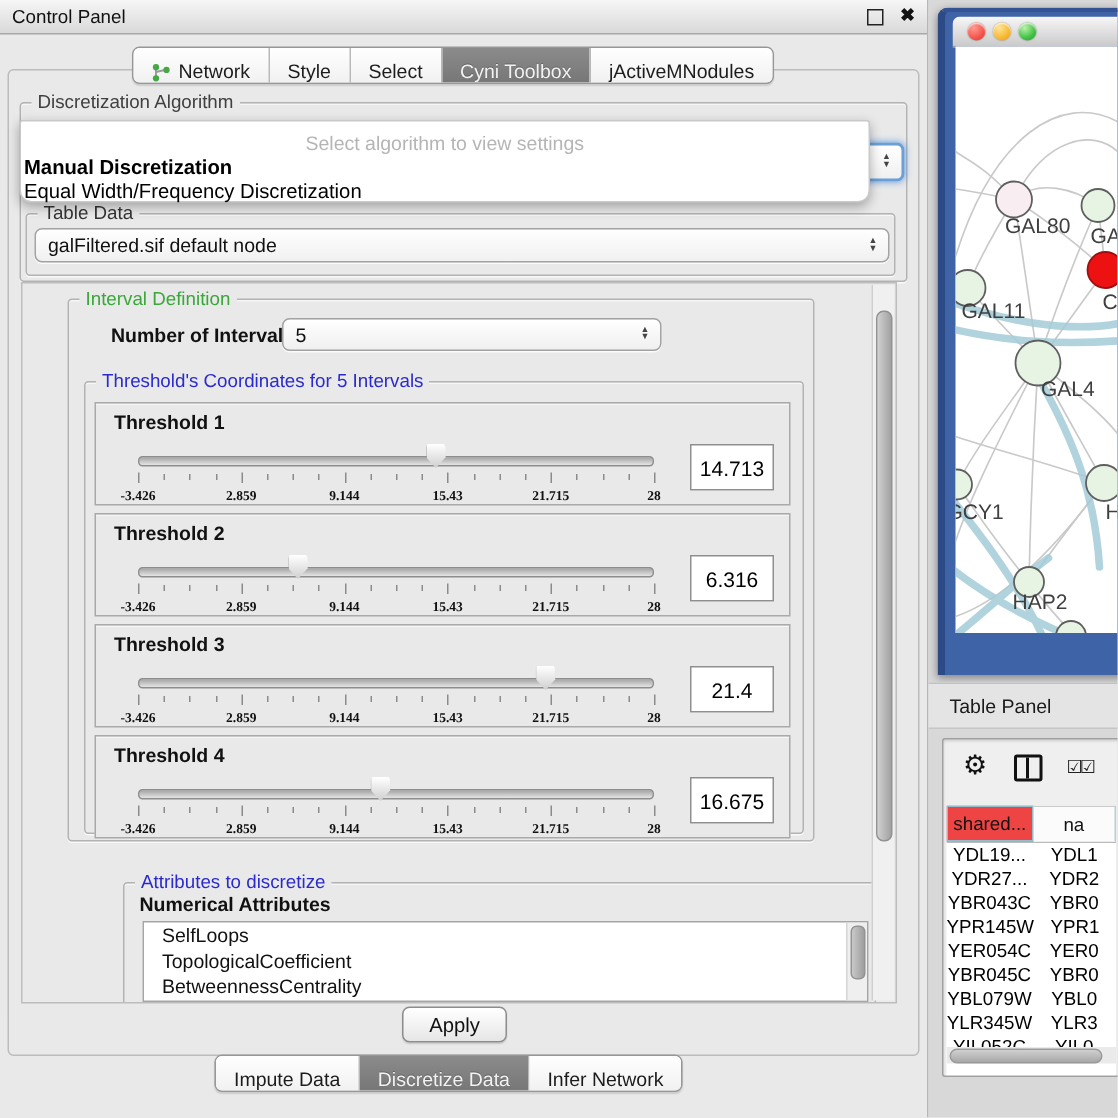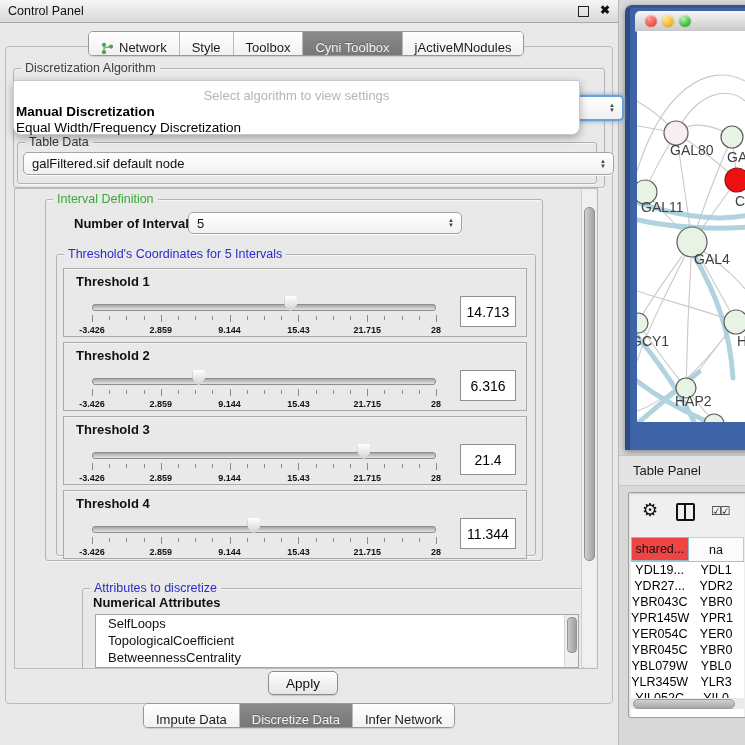--- a/index.html
+++ b/index.html
@@ -21,21 +21,21 @@
   .bottom-tabs{left:143px;top:703px;}
   .net-icon{width:13px;height:13px;margin-right:5px;}
   
   .group{position:absolute;border:1px solid #b3b3b3;border-radius:3px;box-shadow:0 1px 0 rgba(255,255,255,.7), inset 0 1px 0 rgba(255,255,255,.6);}
   .gtitle{position:absolute;top:-8px;left:7px;background:#e9e9e9;padding:0 4px;font-size:12.5px;line-height:14px;white-space:nowrap;}
   .gtitle.green{color:#3aa73a;}
   .gtitle.blue{color:#2a2ace;}
   .gtitle.dim{color:#404040;}
   .gtitle.dark{color:#333;}
   
-  .combo{position:absolute;background:linear-gradient(#ffffff,#f0f0f0);border:1px solid #a3a3a3;border-radius:5px;font-size:13px;color:#111;display:flex;align-items:center;padding:0 24px 0 8px;box-shadow:0 1px 0 rgba(255,255,255,.8);}
+  .combo{position:absolute;background:linear-gradient(#ffffff,#f0f0f0);border:1px solid #a3a3a3;border-radius:5px;font-size:13px;color:#111;display:flex;align-items:center;padding:0 3px 0 8px;box-shadow:0 1px 0 rgba(255,255,255,.8);}
   .combo .arrows{position:absolute;right:7px;top:50%;transform:translateY(-50%);font-size:6px;line-height:5px;color:#444;text-align:center;}
   .combo.focusring{border:2px solid #6b9fd8;box-shadow:0 0 5px rgba(90,150,220,.9);}
   
   .popup{position:absolute;left:13px;top:80px;width:565px;height:53px;background:#fff;border:1px solid #c9c9c9;border-radius:2px 2px 8px 8px;box-shadow:0 3px 8px rgba(0,0,0,.3);z-index:30;}
   .popup .ph{position:absolute;left:0;right:0;top:7px;text-align:center;color:#b5b5b5;font-size:13px;}
   .popup .it{position:absolute;left:2px;font-size:13.5px;color:#000;white-space:nowrap;}
   .popup .it.b{font-weight:bold;top:23px;}
   .popup .it.r{top:39px;}
   
   .viewport{position:absolute;left:14px;top:188px;width:582px;height:479px;border:1px solid #bdbdbd;overflow:hidden;background:#e9e9e9;}
@@ -52,21 +52,21 @@
   .tp-label{position:absolute;left:12px;top:5px;font-size:13px;font-weight:bold;color:#111;}
   .strip{position:absolute;left:28px;top:26px;width:344px;height:40px;}
   .track{position:absolute;left:0;right:0;top:9px;height:5px;border-radius:3px;background:linear-gradient(#a6a6a6,#e4e4e4);border:1px solid #8d8d8d;}
   .thumb-pent{position:absolute;top:1px;width:13px;height:16px;transform:translateX(-50%);
     background:linear-gradient(#ffffff,#cfcfcf);
     clip-path:polygon(8% 0,92% 0,100% 12%,100% 55%,50% 100%,0 55%,0 12%);
     filter:drop-shadow(0 0 1px #777);}
   .ticks{position:absolute;left:0;right:0;top:20px;height:9px;}
   .tick{position:absolute;top:1px;width:1px;height:4px;background:#8b8b8b;}
   .tick.major{height:7px;top:0;}
-  .slabels{position:absolute;left:0;right:0;top:30px;height:10px;}
+  .slabels{position:absolute;left:0;right:0;top:30px;height:10px;font-family:Liberation Serif, serif;}
   .scale-label{position:absolute;transform:translateX(-50%);font-size:9px;font-weight:bold;color:#111;white-space:nowrap;}
   .tvalue{position:absolute;right:10px;top:27px;width:54px;height:29px;background:#fff;border:1px solid #8f8f8f;font-size:14px;color:#000;display:flex;align-items:center;justify-content:center;}
   
   .attrs-group{left:30px;top:399px;width:500px;height:120px;margin-left:37px;}
   .attrs-bold{position:absolute;left:10px;top:6px;font-size:13px;font-weight:bold;color:#111;}
   .attr-list{position:absolute;left:12px;top:25px;width:482px;height:52px;background:#fff;border:1px solid #a5a5a5;overflow:hidden;}
   .attr-item{font-size:13px;color:#111;padding:1px 0 1px 12px;white-space:nowrap;}
   .list-scroll{position:absolute;right:0;top:0;width:13px;height:100%;background:#efefef;border-left:1px solid #d5d5d5;}
   .list-scroll .thumb{position:absolute;left:2px;top:2px;width:8px;height:34px;border-radius:4px;background:linear-gradient(90deg,#c9c9c9,#9e9e9e);border:1px solid #949494;}
   .apply-btn{position:absolute;left:268px;top:671px;width:68px;height:22px;background:linear-gradient(#ffffff,#e6e6e6);border:1px solid #8d8d8d;border-radius:5px;font-size:13.5px;color:#111;display:flex;align-items:center;justify-content:center;box-shadow:0 1px 1px rgba(0,0,0,.15);}
@@ -120,21 +120,21 @@
         <circle cx="3" cy="2.8" r="2.1" fill="#45a845"></circle>
         <circle cx="3" cy="10.2" r="2.1" fill="#45a845"></circle>
         <circle cx="10" cy="4.6" r="2.1" fill="#45a845"></circle>
       </svg>
       <span>Network</span>
     </div>
     <div class="s">
         <span>Style</span>
       </div>
     <div class="s">
-        <span>Toolbox</span>
+        <span>Select</span>
       </div>
     <div class="s sel">
         <span>Cyni Toolbox</span>
       </div>
     <div class="s">
         <span>jActiveMNodules</span>
       </div>
   </div>
 
   <div class="group" style="left:13px;top:68px;width:590px;height:118px;">
@@ -327,21 +327,21 @@
       <div class="slabels">
                   <div class="scale-label" style="left: 0%;">-3.426</div>
                   <div class="scale-label" style="left: 20%;">2.859</div>
                   <div class="scale-label" style="left: 40%;">9.144</div>
                   <div class="scale-label" style="left: 60%;">15.43</div>
                   <div class="scale-label" style="left: 80%;">21.715</div>
                   <div class="scale-label" style="left: 100%;">28</div>
                 </div>
     </div>
     <div class="tvalue">
-      <span>11.344</span>
+      <span>16.675</span>
     </div>
   </div>
 </div>
       </div>
     </div>
 
     <div class="group attrs-group">
       <span class="gtitle blue">Attributes to discretize</span>
       <span class="attrs-bold">Numerical Attributes</span>
       <div class="attr-list">

